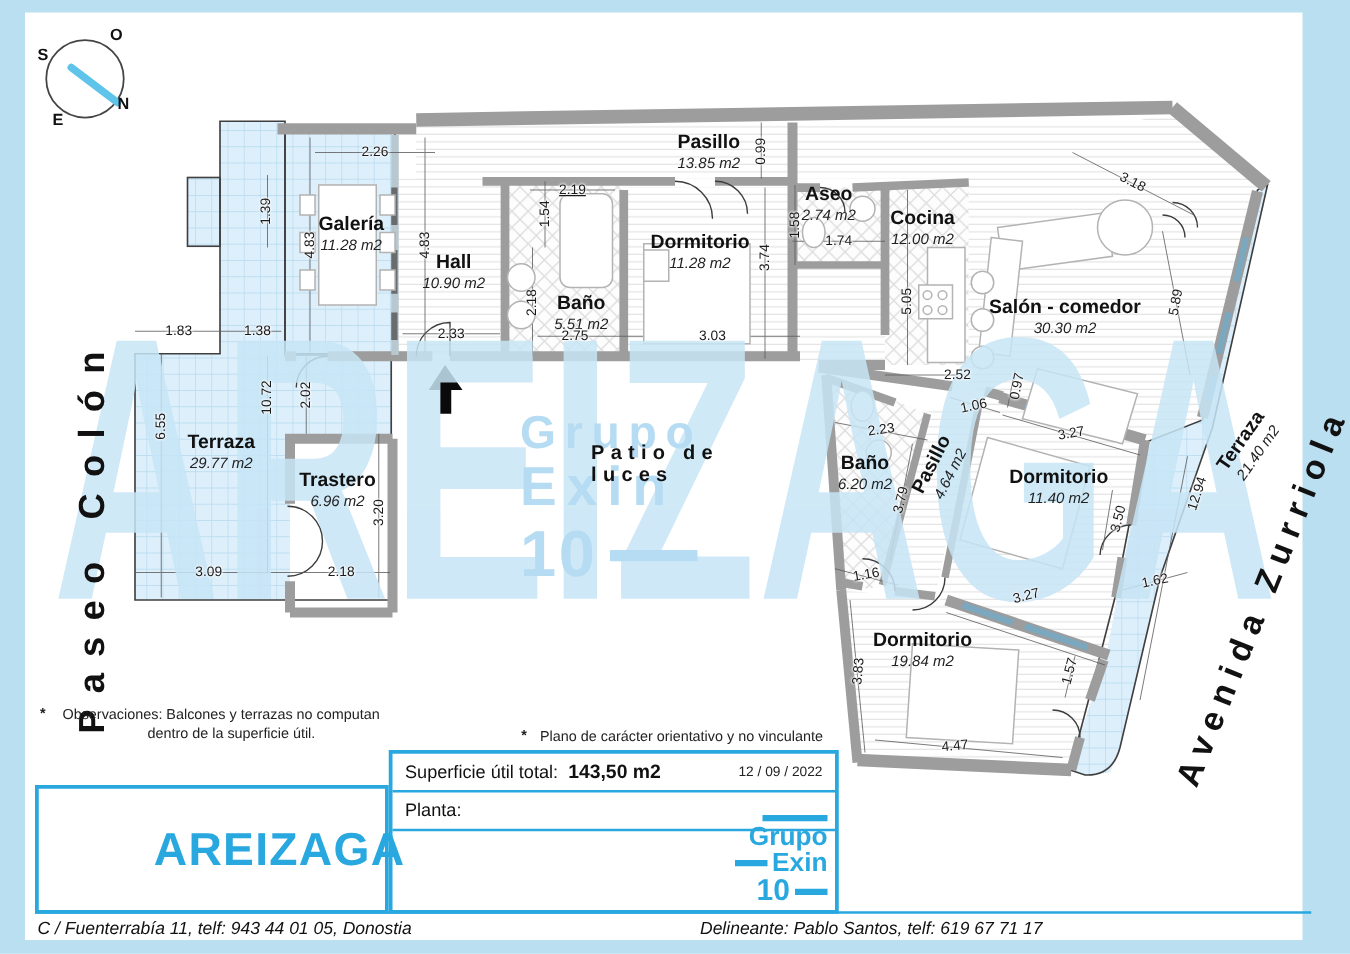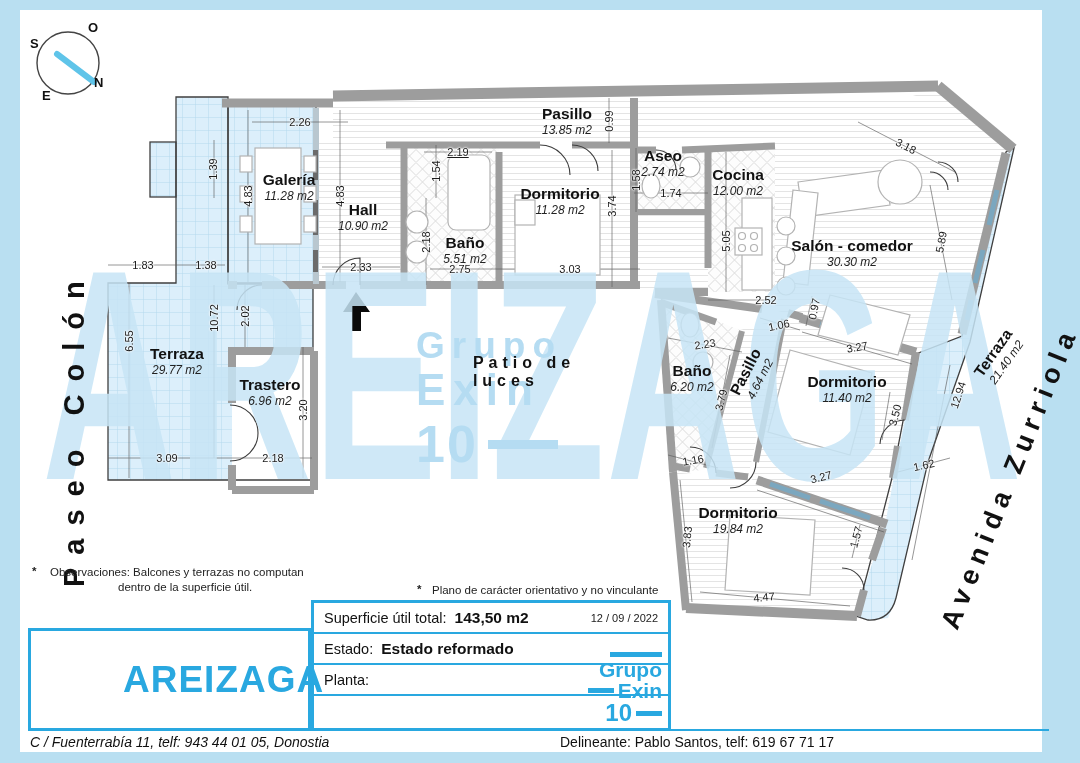--- a/index.html
+++ b/index.html
@@ -52,21 +52,21 @@
   #grupo-logo .row{display:flex;align-items:center;gap:4px;font-size:21px;}
   #grupo-logo .bar{display:inline-block;width:26px;height:5px;background:#29a8e0;}
   #grupo-logo .row.ten{font-size:24px;}
   
   #brand-box{position:absolute;left:28px;top:628px;width:283px;height:103px;z-index:4;
              border:3px solid #29a8e0;background:#fff;box-sizing:border-box;}
   #brand-name{position:absolute;left:92px;top:28px;font-size:37px;font-weight:bold;color:#29a8e0;
               letter-spacing:1px;}
   #blue-line{position:absolute;left:28px;top:729px;width:1021px;height:2px;background:#29a8e0;z-index:4;}
   #footer-left{position:absolute;left:30px;top:734px;z-index:4;font-size:14px;font-style:italic;color:#111;}
-  #footer-right{position:absolute;left:560px;top:734px;z-index:4;font-size:14px;color:#111;}
+  #footer-right{position:absolute;left:560px;top:734px;z-index:4;font-size:14px;font-style:italic;color:#111;}
 </style>
 </head>
 <body>
 
 <div id="page"></div>
 
 <svg id="plan-svg" width="1080" height="763" viewBox="0 0 1080 763">
   <defs>
     <pattern id="grid" width="13" height="13" patternUnits="userSpaceOnUse">
       <rect width="13" height="13" fill="#dceffb"></rect>
@@ -232,21 +232,21 @@
 
 <div id="street-left">Paseo Colón</div>
 <div id="street-right">Avenida Zurriola</div>
 
 <span class="compass-letter" style="left:88px;top:20px;">O</span>
 <span class="compass-letter" style="left:30px;top:36px;">S</span>
 <span class="compass-letter" style="left:42px;top:88px;">E</span>
 <span class="compass-letter" style="left:94px;top:75px;">N</span>
 
 <div id="labels">
-    <div class="room-label" style="left: 281px; top: 187px; transform: translate(-50%, -50%) rotate(0deg); padding-left: 16px;">
+    <div class="room-label" style="left: 281px; top: 187px; transform: translate(-50%, -50%) rotate(0deg);">
       <span class="rname">Galería</span>
       <span class="rarea">11.28 m2</span>
     </div>
     <div class="room-label" style="left: 363px; top: 217px; transform: translate(-50%, -50%) rotate(0deg);">
       <span class="rname">Hall</span>
       <span class="rarea">10.90 m2</span>
     </div>
     <div class="room-label" style="left: 465px; top: 250px; transform: translate(-50%, -50%) rotate(0deg);">
       <span class="rname">Baño</span>
       <span class="rarea">5.51 m2</span>
@@ -350,24 +350,20 @@
 <span class="note" style="left:417px;top:583px;font-weight:bold;">*</span>
 <span class="note" style="left:432px;top:584px;">Plano de carácter orientativo y no vinculante</span>
 
 <div id="info-table">
   <div class="trow">
     <span class="tlabel">Superficie útil total:</span>
     <span class="tvalue">143,50 m2</span>
     <span class="tright">12 / 09 / 2022</span>
   </div>
   <div class="trow">
-    <span class="tlabel">Estado:</span>
-    <span class="tvalue">Estado reformado</span>
-  </div>
-  <div class="trow">
     <span class="tlabel">Planta:</span>
     <span class="tvalue"></span>
   </div>
   <div id="grupo-logo">
     <div class="topbar"></div>
     <div class="row">
         <span>Grupo</span>
       </div>
     <div class="row">
         <span class="bar"></span>

